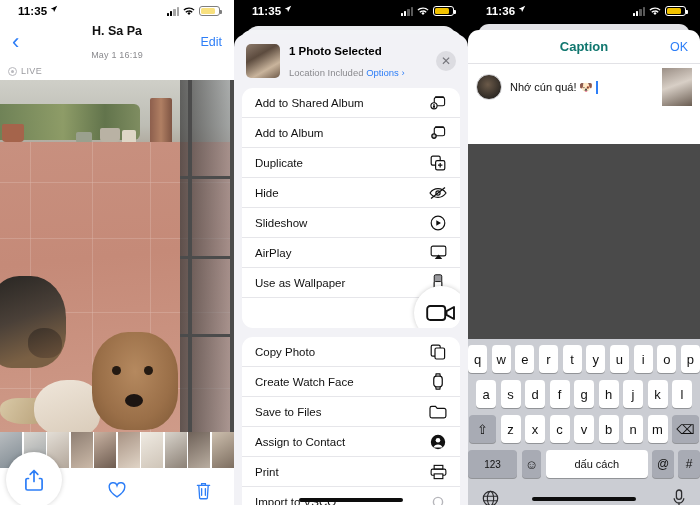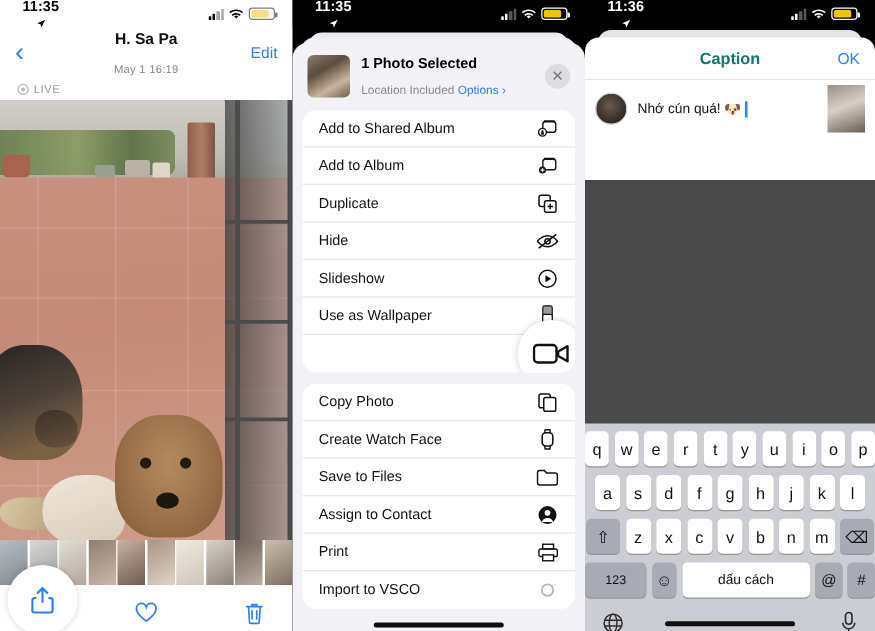--- a/index.html
+++ b/index.html
@@ -16,21 +16,21 @@
   .screen-right{ width: 232px; background: #000; }
 
   
   .statusbar {
     height: 22px; display: flex; align-items: center;
     justify-content: space-between; padding: 0 14px 0 18px;
     font-size: 11.5px; font-weight: bold; letter-spacing: .1px;
   }
   .statusbar.dark { color: #fff; background: #000; }
   .statusbar.light { color: #000; background: #fff; }
-  .sb-left { display: flex; align-items: center; gap: 3px; flex-direction: column; }
+  .sb-left { display: flex; align-items: flex-start; gap: 3px; }
   .sb-right { display: flex; align-items: center; gap: 4px; }
   .loc-arrow { display:inline-block; width:8px; height:8px; }
   .bars { display: flex; align-items: flex-end; gap: 1.2px; height: 9px; }
   .bars i { width: 2.2px; background: currentColor; border-radius: .5px; display:block; }
   .bars i:nth-child(1){ height:3px; }
   .bars i:nth-child(2){ height:5px; }
   .bars i:nth-child(3){ height:7px; opacity:.35; }
   .bars i:nth-child(4){ height:9px; opacity:.35; }
   .wifi { width: 12px; height: 9px; }
   .batt { width: 21px; height: 10px; border: 1.2px solid currentColor;
@@ -44,21 +44,21 @@
   .nav {
     height: 40px; display: flex; align-items: center;
     padding: 0 12px; position: relative; background:#fff;
   }
   .nav-back { color:#2d7ef7; font-size: 22px; line-height: 1; width: 26px; }
   .nav-title-wrap { position:absolute; left:0; right:0; text-align:center; pointer-events:none; }
   .nav-title { font-size: 12.5px; font-weight: 600; color:#111; }
   .nav-sub { font-size: 9px; color:#8a8a8e; margin-top: 12px; letter-spacing:.2px; }
   .nav-edit { margin-left:auto; color:#2d7ef7; font-size: 12.5px; }
 
-  .live-row { height: 18px; display:flex; align-items:center; gap:4px; padding-left: 14px; background:#fff; }
+  .live-row { height: 18px; display:flex; align-items:center; gap:4px; padding-left: 8px; background:#fff; }
   .live-badge { font-size: 9px; color:#9a9a9f; letter-spacing:.4px; }
   .live-dot { width: 9px; height: 9px; border-radius:50%; border:1.6px solid #b8b8bd; position:relative; }
   .live-dot::after { content:""; position:absolute; inset:2px; border-radius:50%; background:#b8b8bd; }
 
   .photo { position: relative; width: 234px; height: 352px; overflow: hidden; }
   .photo-img {
     position:absolute; inset:0;
     background:
       
       linear-gradient(180deg, rgba(0,0,0,.05), rgba(0,0,0,.12));
@@ -408,20 +408,29 @@
         <div class="row">
           <span class="row-label">Slideshow</span>
           <span class="row-icon">
             <svg width="16" height="16" viewBox="0 0 16 16">
                 <circle cx="8" cy="8" r="6.8" fill="none" stroke="#111" stroke-width="1.2"></circle>
                 <path d="M6.3 5.2 11 8l-4.7 2.8z" fill="#111"></path>
               </svg>
           </span>
         </div>
         <div class="row">
+          <span class="row-label">AirPlay</span>
+          <span class="row-icon">
+            <svg width="17" height="15" viewBox="0 0 18 16">
+                <rect x="1.2" y="1.2" width="15.6" height="10.4" rx="1.8" fill="none" stroke="#111" stroke-width="1.2"></rect>
+                <path d="M9 10.2 13 14.8H5z" fill="#111"></path>
+              </svg>
+          </span>
+        </div>
+        <div class="row">
           <span class="row-label">Use as Wallpaper</span>
           <span class="row-icon">
             <svg width="10" height="17" viewBox="0 0 10 18">
                 <rect x="1" y=".8" width="8" height="16.4" rx="1.6" fill="#9a9a9e" stroke="#111" stroke-width="1"></rect>
                 <rect x="1" y="8" width="8" height="9.2" rx="1.3" fill="#fff" stroke="#111" stroke-width="1"></rect>
               </svg>
           </span>
         </div>
         <div class="row">
           <span class="highlight-circle">

